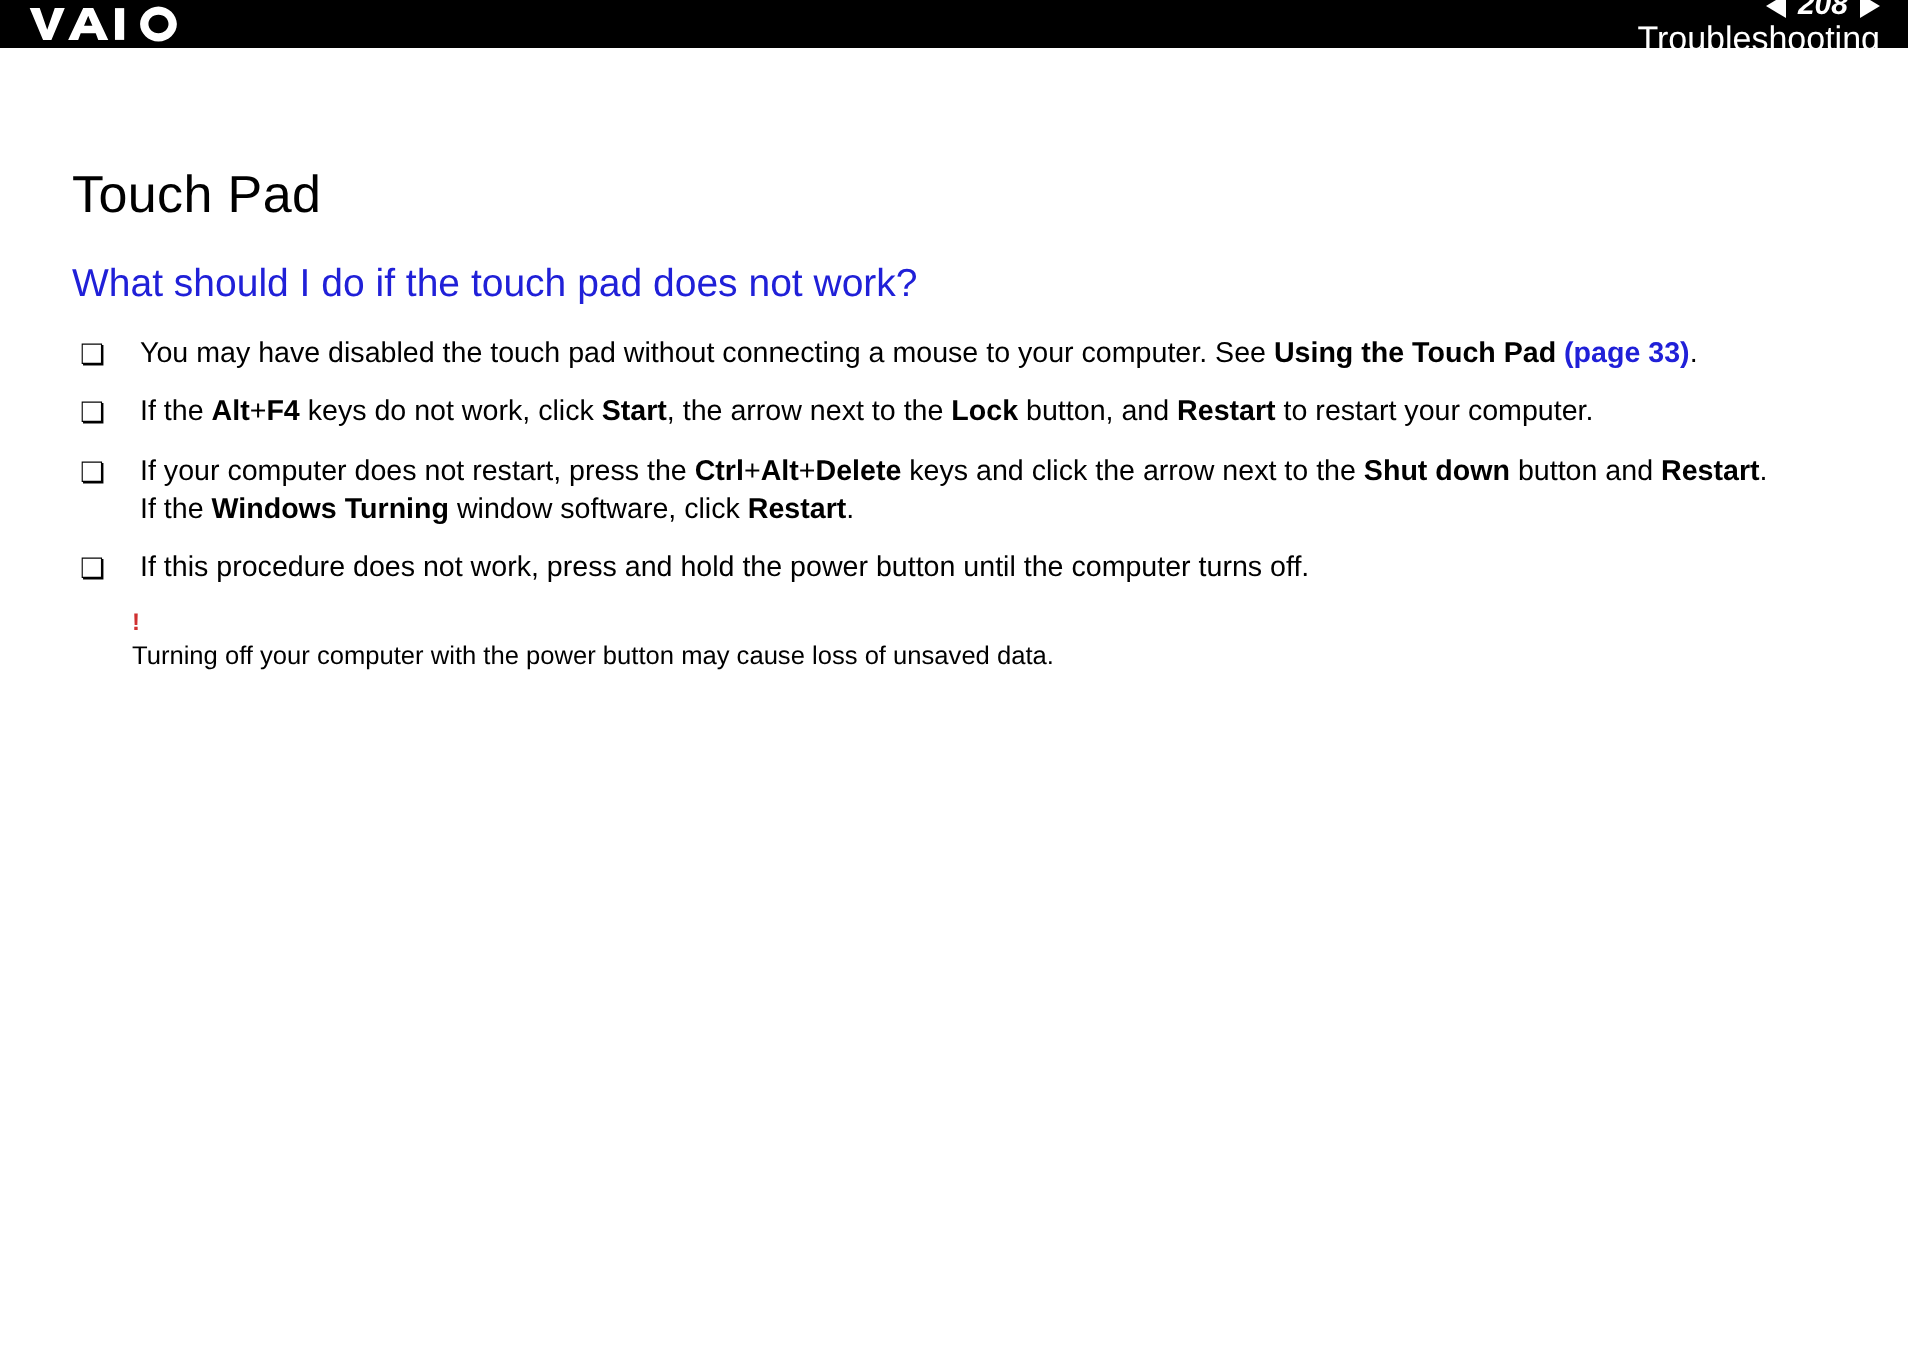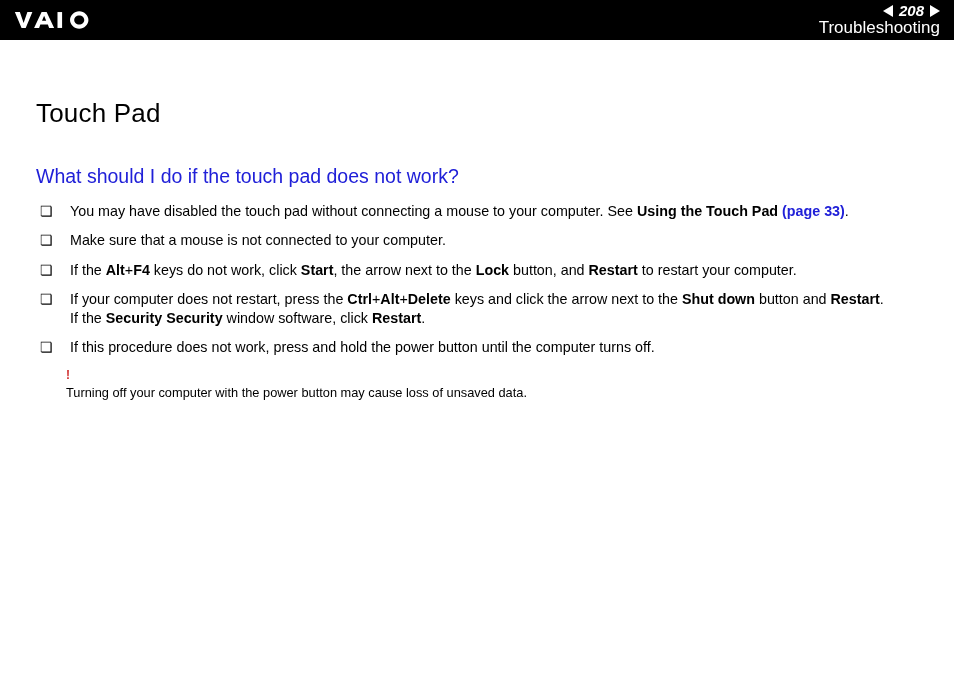--- a/index.html
+++ b/index.html
@@ -1,32 +1,32 @@
 <!DOCTYPE html>
 <html><head>
 <meta charset="utf-8">
 <style>
   * { box-sizing: border-box; margin: 0; padding: 0; }
   html, body { width: 954px; height: 674px; font-family: Arial, Helvetica, sans-serif; background: #fff; color: #000; }
   .header {
-    width: 100%; height: 40px; background: #000; color: #fff;
+    width: 100%; height: 24px; background: #000; color: #fff;
     display: flex; align-items: center; justify-content: space-between;
     padding: 0 14px 0 14px;
   }
   .logo { display: flex; align-items: center; }
   .logo svg { width: 92px; height: 22px; fill: #fff; }
   .header-right { display: flex; flex-direction: column; align-items: flex-end; line-height: 1.05; }
   .page-nav { display: flex; align-items: center; gap: 6px; }
   .nav-arrow { width: 0; height: 0; display: inline-block; }
   .nav-arrow.left { border-top: 6px solid transparent; border-bottom: 6px solid transparent; border-right: 10px solid #fff; }
   .nav-arrow.right { border-top: 6px solid transparent; border-bottom: 6px solid transparent; border-left: 10px solid #fff; }
   .page-num { font-style: italic; font-weight: bold; font-size: 15px; }
   .section-label { font-weight: normal; font-size: 17px; margin-top: 1px; }
   .content { padding: 58px 36px 0 36px; }
-  .h1 { font-size: 26px; font-weight: 400; margin-bottom: 36px; letter-spacing: 0.2px; }
+  .h1 { font-size: 26px; font-weight: 400; margin-bottom: 18px; letter-spacing: 0.2px; }
   .h2 { font-size: 19.5px; font-weight: 400; color: #2020d8; margin-bottom: 14px; }
   ul.steps { list-style: none; padding-left: 30px; }
   ul.steps > li { position: relative; font-size: 14.3px; line-height: 1.35; margin-bottom: 10px; padding-left: 4px; }
   ul.steps > li::before {
     content: "❏"; position: absolute; left: -26px; top: 0; font-size: 14px; color: #000;
   }
   .bold { font-weight: bold; }
   .link-page { color: #2020d8; font-weight: bold; }
   .warn-line { padding-left: 30px; margin-top: 6px; }
   .warn-mark { color: #d03030; font-weight: bold; font-size: 12px; display: block; margin-bottom: 1px; }
@@ -56,28 +56,25 @@
 
 <div class="content">
   <div class="h1">Touch Pad</div>
   <div class="h2">What should I do if the touch pad does not work?</div>
 
   <ul class="steps">
     <li>
       <span>You may have disabled the touch pad without connecting a mouse to your computer. See </span><span class="bold">Using the Touch Pad </span><span class="link-page">(page 33)</span><span>.</span>
     </li>
     <li>
-      <span>Make sure that a mouse is not connected to your computer.</span>
-    </li>
-    <li>
       <span>If the </span><span class="bold">Alt</span><span>+</span><span class="bold">F4</span><span> keys do not work, click </span><span class="bold">Start</span><span>, the arrow next to the </span><span class="bold">Lock</span><span> button, and </span><span class="bold">Restart</span><span> to restart your computer.</span>
     </li>
     <li>
       <span>If your computer does not restart, press the </span><span class="bold">Ctrl</span><span>+</span><span class="bold">Alt</span><span>+</span><span class="bold">Delete</span><span> keys and click the arrow next to the </span><span class="bold">Shut down</span><span> button and </span><span class="bold">Restart</span><span>.</span><br>
-      <span>If the </span><span class="bold">Security Security</span><span> window software, click </span><span class="bold">Restart</span><span>.</span>
+      <span>If the </span><span class="bold">Windows Turning</span><span> window software, click </span><span class="bold">Restart</span><span>.</span>
     </li>
     <li>
       <span>If this procedure does not work, press and hold the power button until the computer turns off.</span>
     </li>
   </ul>
 
   <div class="warn-line">
     <span class="warn-mark">!</span>
     <span class="warn-text">Turning off your computer with the power button may cause loss of unsaved data.</span>
   </div>

